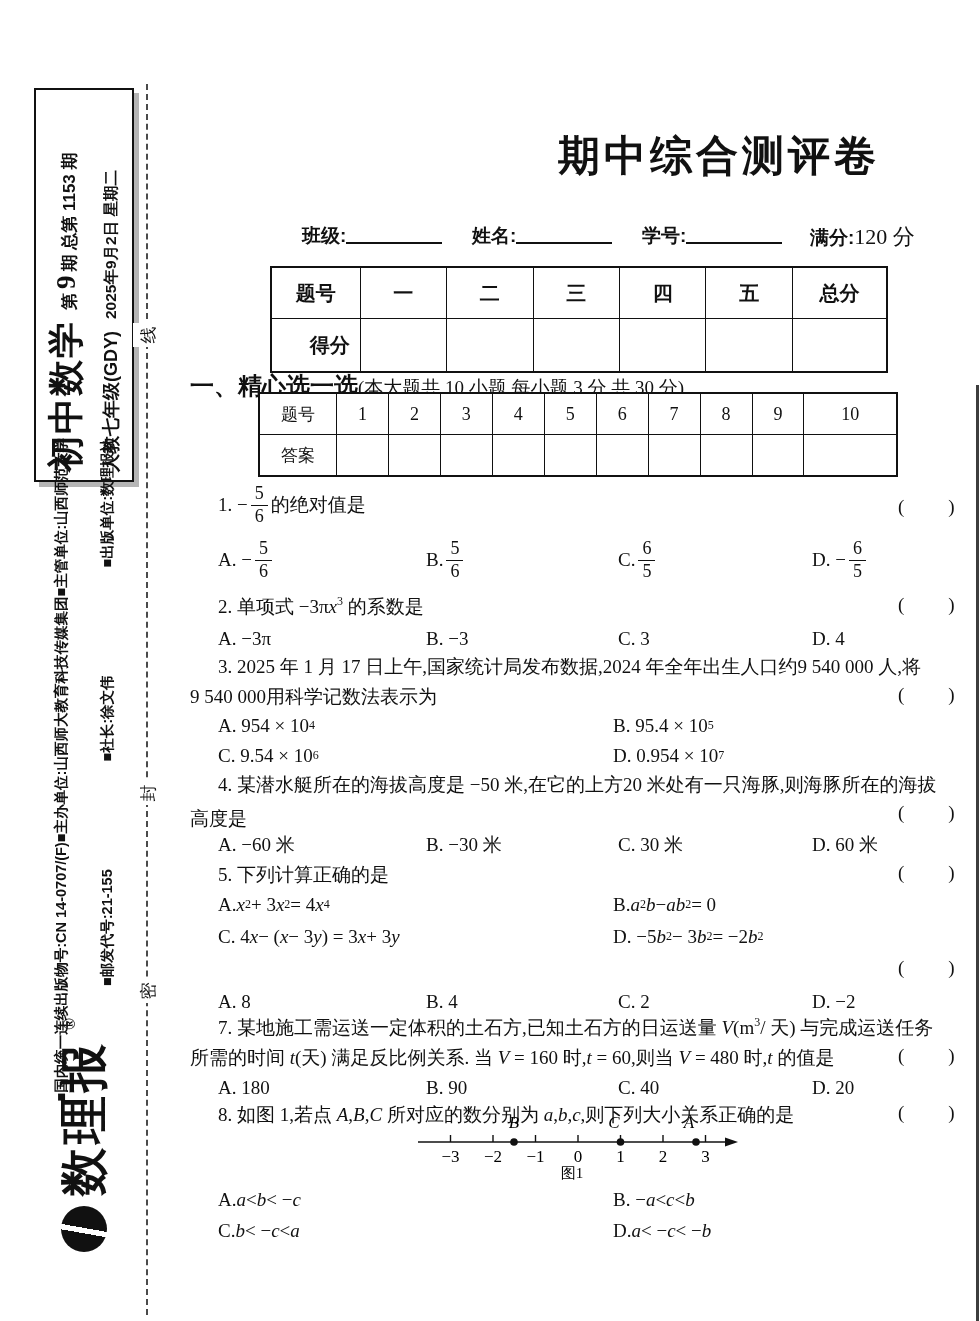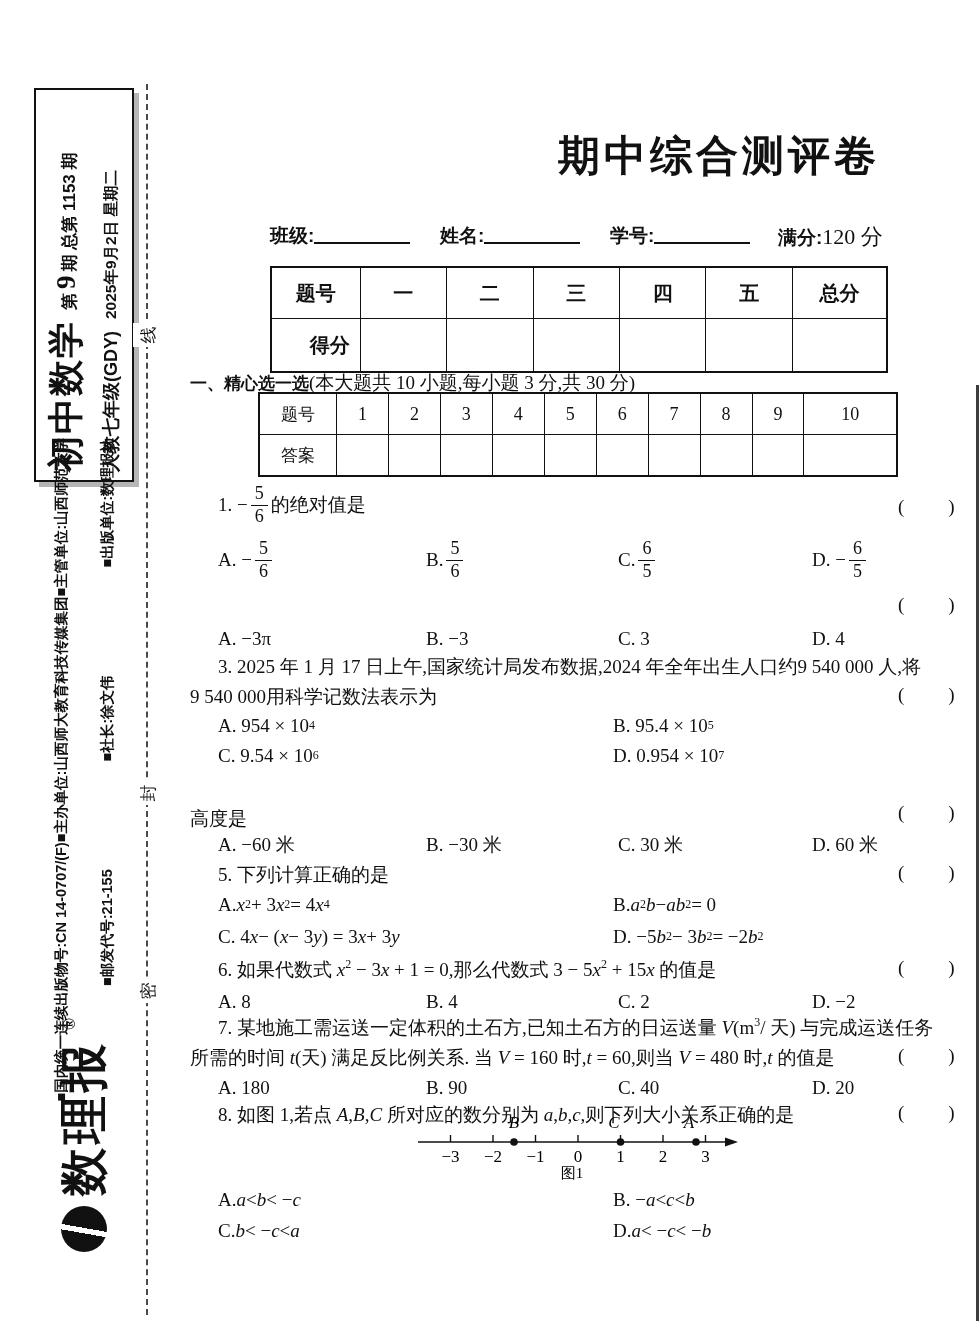--- a/index.html
+++ b/index.html
@@ -35,32 +35,32 @@
   .fold-char{position:absolute;left:136px;width:24px;height:30px;background:#fff;z-index:2;
     display:flex;align-items:center;justify-content:center;font-size:17px;transform:rotate(-90deg);}
   .right-edge{position:absolute;right:1px;top:385px;bottom:0;width:3px;background:#3d3d3d;}
   
   .content{position:absolute;left:190px;top:0;width:770px;height:1321px;font-size:19px;}
   .line{position:absolute;left:0;width:770px;line-height:30px;white-space:nowrap;}
   .ind{left:28px;width:742px;}
   .page-title{position:absolute;top:108px;left:0;width:690px;text-align:right;
     font-family:"Liberation Sans",sans-serif;font-weight:bold;font-size:42px;letter-spacing:4px;white-space:nowrap;margin-top:20px;}
   .fields{position:absolute;top:222px;left:0;width:770px;height:32px;}
-  .field{position:absolute;white-space:nowrap;}
+  .field{position:absolute;white-space:nowrap;margin-left:32px;}
   .field-label{font-family:"Liberation Sans",sans-serif;font-weight:bold;font-size:19px;}
   .blank{display:inline-block;width:96px;border-bottom:2px solid #111;height:20px;vertical-align:-2px;}
   .score-val{font-size:22px;}
   table{border-collapse:collapse;position:absolute;background:#fff;}
   .score-table{left:80px;top:266px;width:618px;border:2.6px solid #111;}
   .score-table td{border:1.8px solid #111;text-align:center;
     font-family:"Liberation Sans",sans-serif;font-weight:bold;font-size:20px;}
   .score-table tr:first-child td{height:48px;}
   .score-table tr:last-child td{height:50px;padding-left:29px;}
   .sec-head{position:absolute;top:370px;left:0;white-space:nowrap;}
-  .sec-head b{font-family:Liberation Mono, monospace;font-size:17px;}
+  .sec-head b{font-family:Liberation Mono, monospace;font-size:24px;}
   .sec-head .note{font-size:19px;}
   .answer-table{left:68px;top:392px;width:640px;border:2.4px solid #111;}
   .answer-table td{border:1.6px solid #111;text-align:center;font-size:18px;height:38px;}
   .answer-table td.lab{font-size:17px;}
   .paren{position:absolute;left:708px;letter-spacing:2px;white-space:nowrap;}
   .opt{position:absolute;white-space:nowrap;display:inline-flex;align-items:center;}
   .c1{left:28px}.c2{left:236px}.c3{left:428px}.c4{left:622px}.cB2{left:423px}
   .vflex{display:flex;align-items:center;height:50px;}
   i{font-family:"Liberation Serif",serif;}
   sup{font-size:12px;line-height:0;position:relative;top:-1px;}
@@ -215,61 +215,62 @@
       <span class="opt c3" style="height:50px;">C. <span class="frac">
             <span class="fn">6</span>
             <span class="fd">5</span>
           </span></span>
       <span class="opt c4" style="height:50px;">D.  −<span class="frac">
             <span class="fn">6</span>
             <span class="fd">5</span>
           </span></span>
     </div>
 
+    <div class="line ind" style="top:592px;">2. 单项式 −3π<i>x</i><sup>3</sup> 的系数是</div>
     <div class="paren" style="top:592px;">(　　)</div>
     <div class="line" style="top:624px;">
       <span class="opt c1">A.  −3π</span>
       <span class="opt c2">B.  −3</span>
       <span class="opt c3">C. 3</span>
       <span class="opt c4">D. 4</span>
     </div>
 
     <div class="line ind" style="top:652px;">3. 2025 年 1 月 17 日上午,国家统计局发布数据,2024 年全年出生人口约9 540 000 人,将</div>
     <div class="line" style="top:682px;">9 540 000用科学记数法表示为</div>
     <div class="paren" style="top:682px;">(　　)</div>
     <div class="line" style="top:711px;">
       <span class="opt c1">A. 954 × 10<sup>4</sup></span>
       <span class="opt cB2">B. 95.4 × 10<sup>5</sup></span>
     </div>
     <div class="line" style="top:741px;">
       <span class="opt c1">C. 9.54 × 10<sup>6</sup></span>
       <span class="opt cB2">D. 0.954 × 10<sup>7</sup></span>
     </div>
 
+    <div class="line ind" style="top:770px;">4. 某潜水艇所在的海拔高度是 −50 米,在它的上方20 米处有一只海豚,则海豚所在的海拔</div>
     <div class="line" style="top:804px;">高度是</div>
     <div class="paren" style="top:800px;">(　　)</div>
     <div class="line" style="top:830px;">
       <span class="opt c1">A.  −60 米</span>
       <span class="opt c2">B.  −30 米</span>
       <span class="opt c3">C. 30 米</span>
       <span class="opt c4">D. 60 米</span>
     </div>
 
     <div class="line ind" style="top:860px;">5. 下列计算正确的是</div>
     <div class="paren" style="top:860px;">(　　)</div>
     <div class="line" style="top:890px;">
       <span class="opt c1">A. <i>x</i><sup>2</sup> + 3<i>x</i><sup>2</sup> = 4<i>x</i><sup>4</sup></span>
       <span class="opt cB2">B. <i>a</i><sup>2</sup><i>b</i> − <i>a</i><i>b</i><sup>2</sup> = 0</span>
     </div>
     <div class="line" style="top:922px;">
       <span class="opt c1">C. 4<i>x</i> − (<i>x</i> − 3<i>y</i>) = 3<i>x</i> + 3<i>y</i></span>
       <span class="opt cB2">D.  −5<i>b</i><sup>2</sup> − 3<i>b</i><sup>2</sup> = −2<i>b</i><sup>2</sup></span>
     </div>
 
-    <div class="line ind" style="top:955px;">6. 如果代数式 <i>x</i><sup>2</sup> − 3<i>x</i> + 1 = 0,那么代数式 3 − 5<i>x</i><sup>2</sup> + 15<i>x</i> 的值是</div>
     <div class="paren" style="top:955px;">(　　)</div>
     <div class="line" style="top:987px;">
       <span class="opt c1">A. 8</span>
       <span class="opt c2">B. 4</span>
       <span class="opt c3">C. 2</span>
       <span class="opt c4">D.  −2</span>
     </div>
 
     <div class="line ind" style="top:1013px;">7. 某地施工需运送一定体积的土石方,已知土石方的日运送量 <i>V</i>(m<sup>3</sup>/ 天) 与完成运送任务</div>
     <div class="line" style="top:1043px;">所需的时间 <i>t</i>(天) 满足反比例关系. 当 <i>V</i> = 160 时,<i>t</i> = 60,则当 <i>V</i> = 480 时,<i>t</i> 的值是</div>

